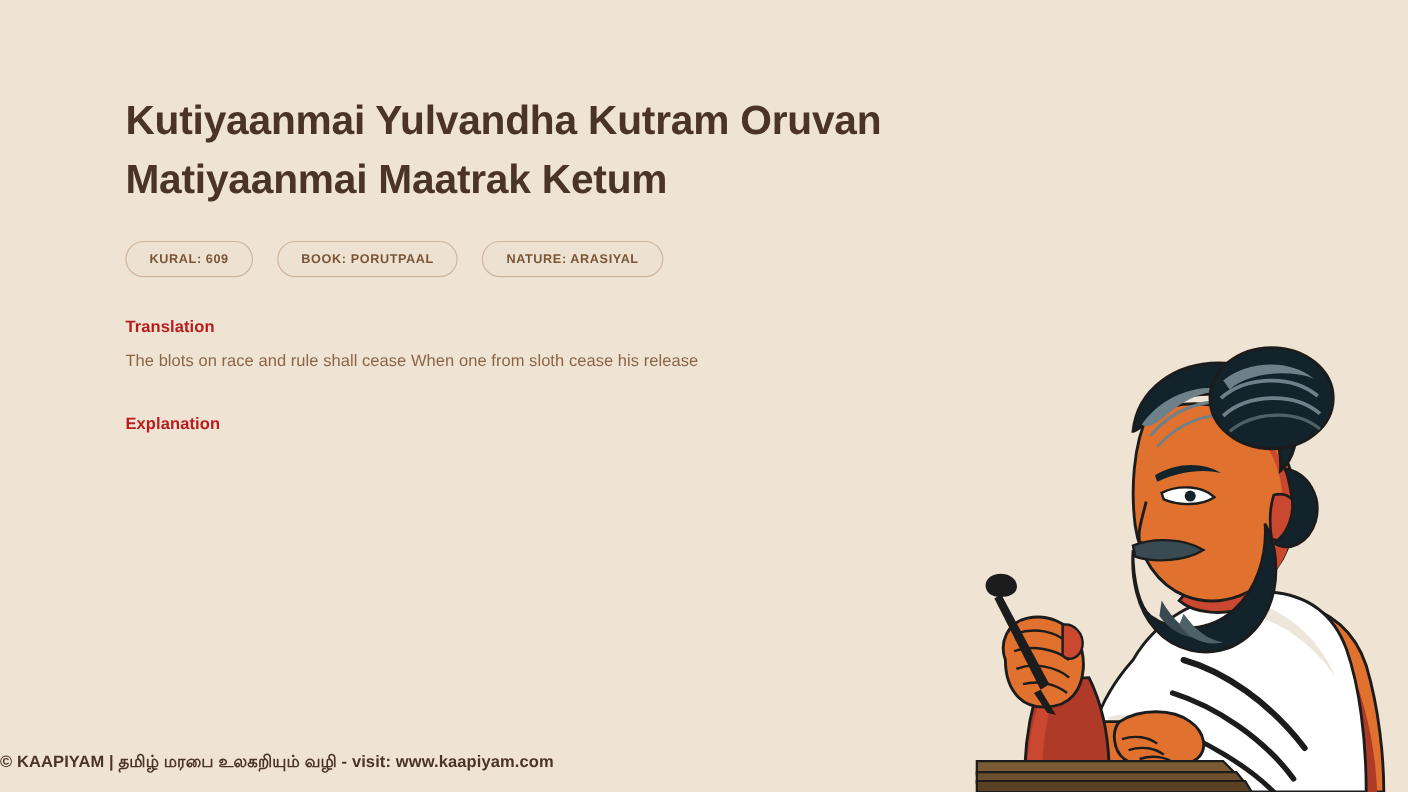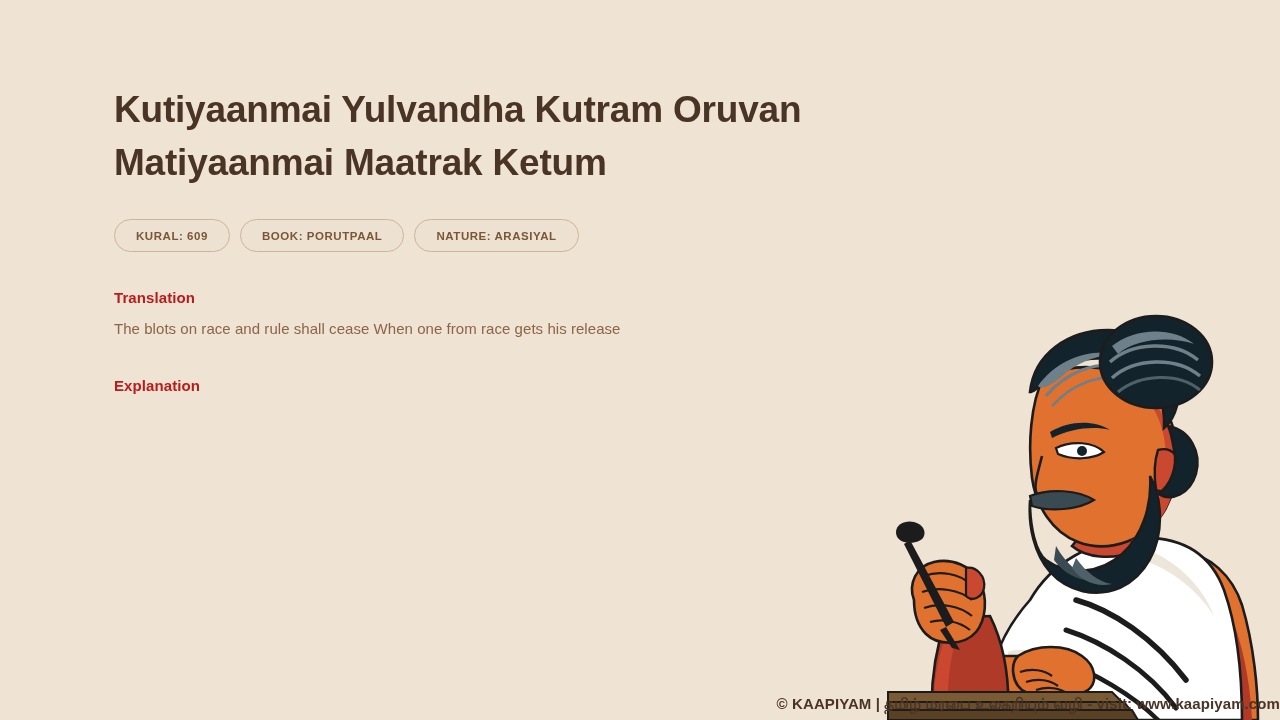--- a/index.html
+++ b/index.html
@@ -36,21 +36,21 @@
     font-size:37px;
     font-weight:700;
     line-height:1.42;
     color:#4A3426;
     letter-spacing:-0.2px;
     max-width:720px;
   }
 
   #meta-pills {
     display:flex;
-    gap:10px;
+    gap:22px;
     margin-top:30px;
     flex-wrap:wrap;
   }
   .pill {
     display:inline-flex;
     align-items:center;
     justify-content:center;
     height:33px;
     padding:0 21px;
     border:1px solid #CDB59B;
@@ -76,22 +76,22 @@
     font-size:15px;
     font-weight:400;
     color:#8C6547;
     line-height:1.45;
     letter-spacing:0.05px;
   }
 
   #footer {
     position:absolute;
     left:0; right:0;
-    bottom:5px;
-    text-align:right;
+    bottom:17px;
+    text-align:left;
     font-size:15px;
     font-weight:700;
     color:#4A3426;
     z-index:4;
     letter-spacing:0.1px;
   }
 </style>
 </head>
 <body>
 
@@ -215,21 +215,21 @@
     <h1 id="kural-title">Kutiyaanmai Yulvandha Kutram Oruvan Matiyaanmai Maatrak Ketum</h1>
 
     <div id="meta-pills">
       <span class="pill">KURAL: 609</span>
       <span class="pill">BOOK: PORUTPAAL</span>
       <span class="pill">NATURE: ARASIYAL</span>
     </div>
 
     <div class="section">
       <div class="section-label">Translation</div>
-      <div class="section-body">The blots on race and rule shall cease When one from race gets his release</div>
+      <div class="section-body">The blots on race and rule shall cease When one from sloth cease his release</div>
     </div>
 
     <div class="section">
       <div class="section-label">Explanation</div>
     </div>
 
 
   </div>
 
   <div id="footer">© KAAPIYAM | தமிழ் மரபை உலகறியும் வழி - visit: www.kaapiyam.com</div>

